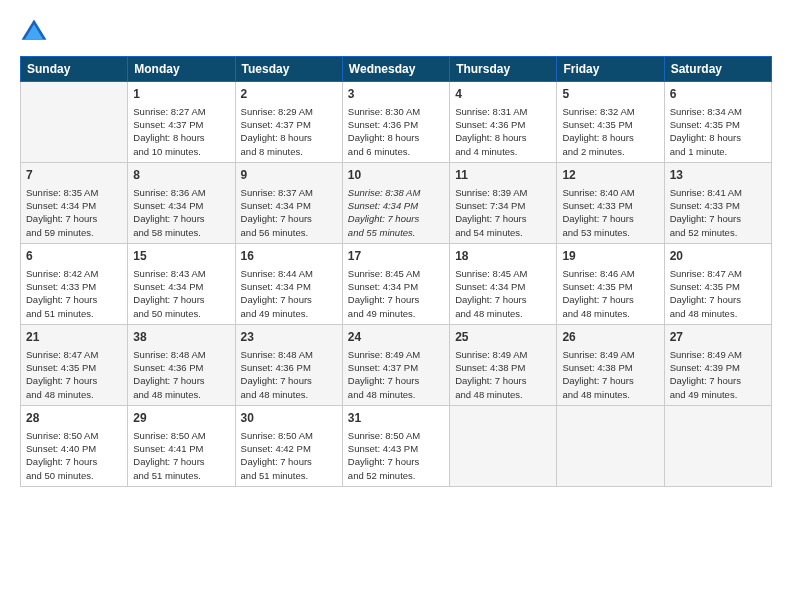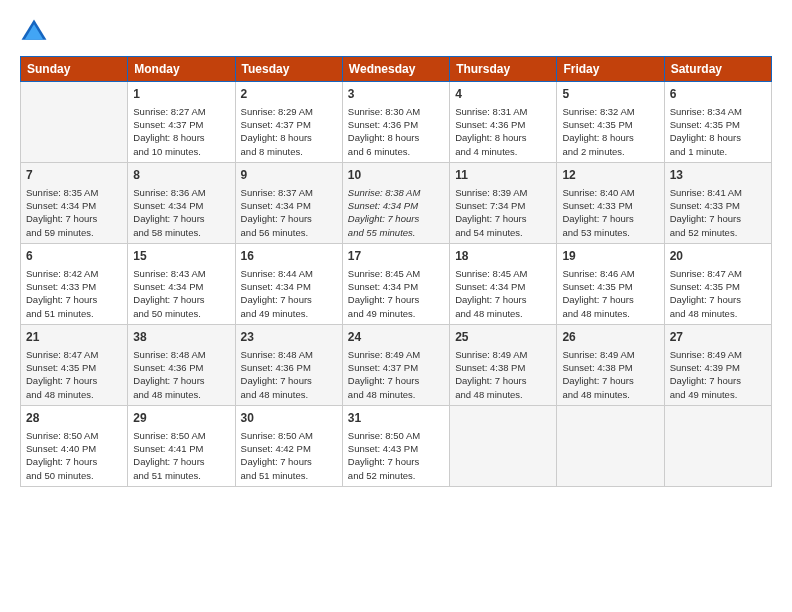--- a/index.html
+++ b/index.html
@@ -50,21 +50,21 @@
     .subtitle {
       font-size: 14px;
       color: #555;
     }
     table {
       width: 100%;
       border-collapse: collapse;
       font-size: 10px;
     }
     thead tr th {
-      background-color: #c2410c;
+      background-color: #0c4a6e;
       color: #fff;
       text-align: left;
       padding: 5px 6px;
       font-size: 12px;
       font-weight: bold;
       border: 1px solid #1565c0;
     }
     tbody tr td {
       border: 1px solid #ccc;
       vertical-align: top;

